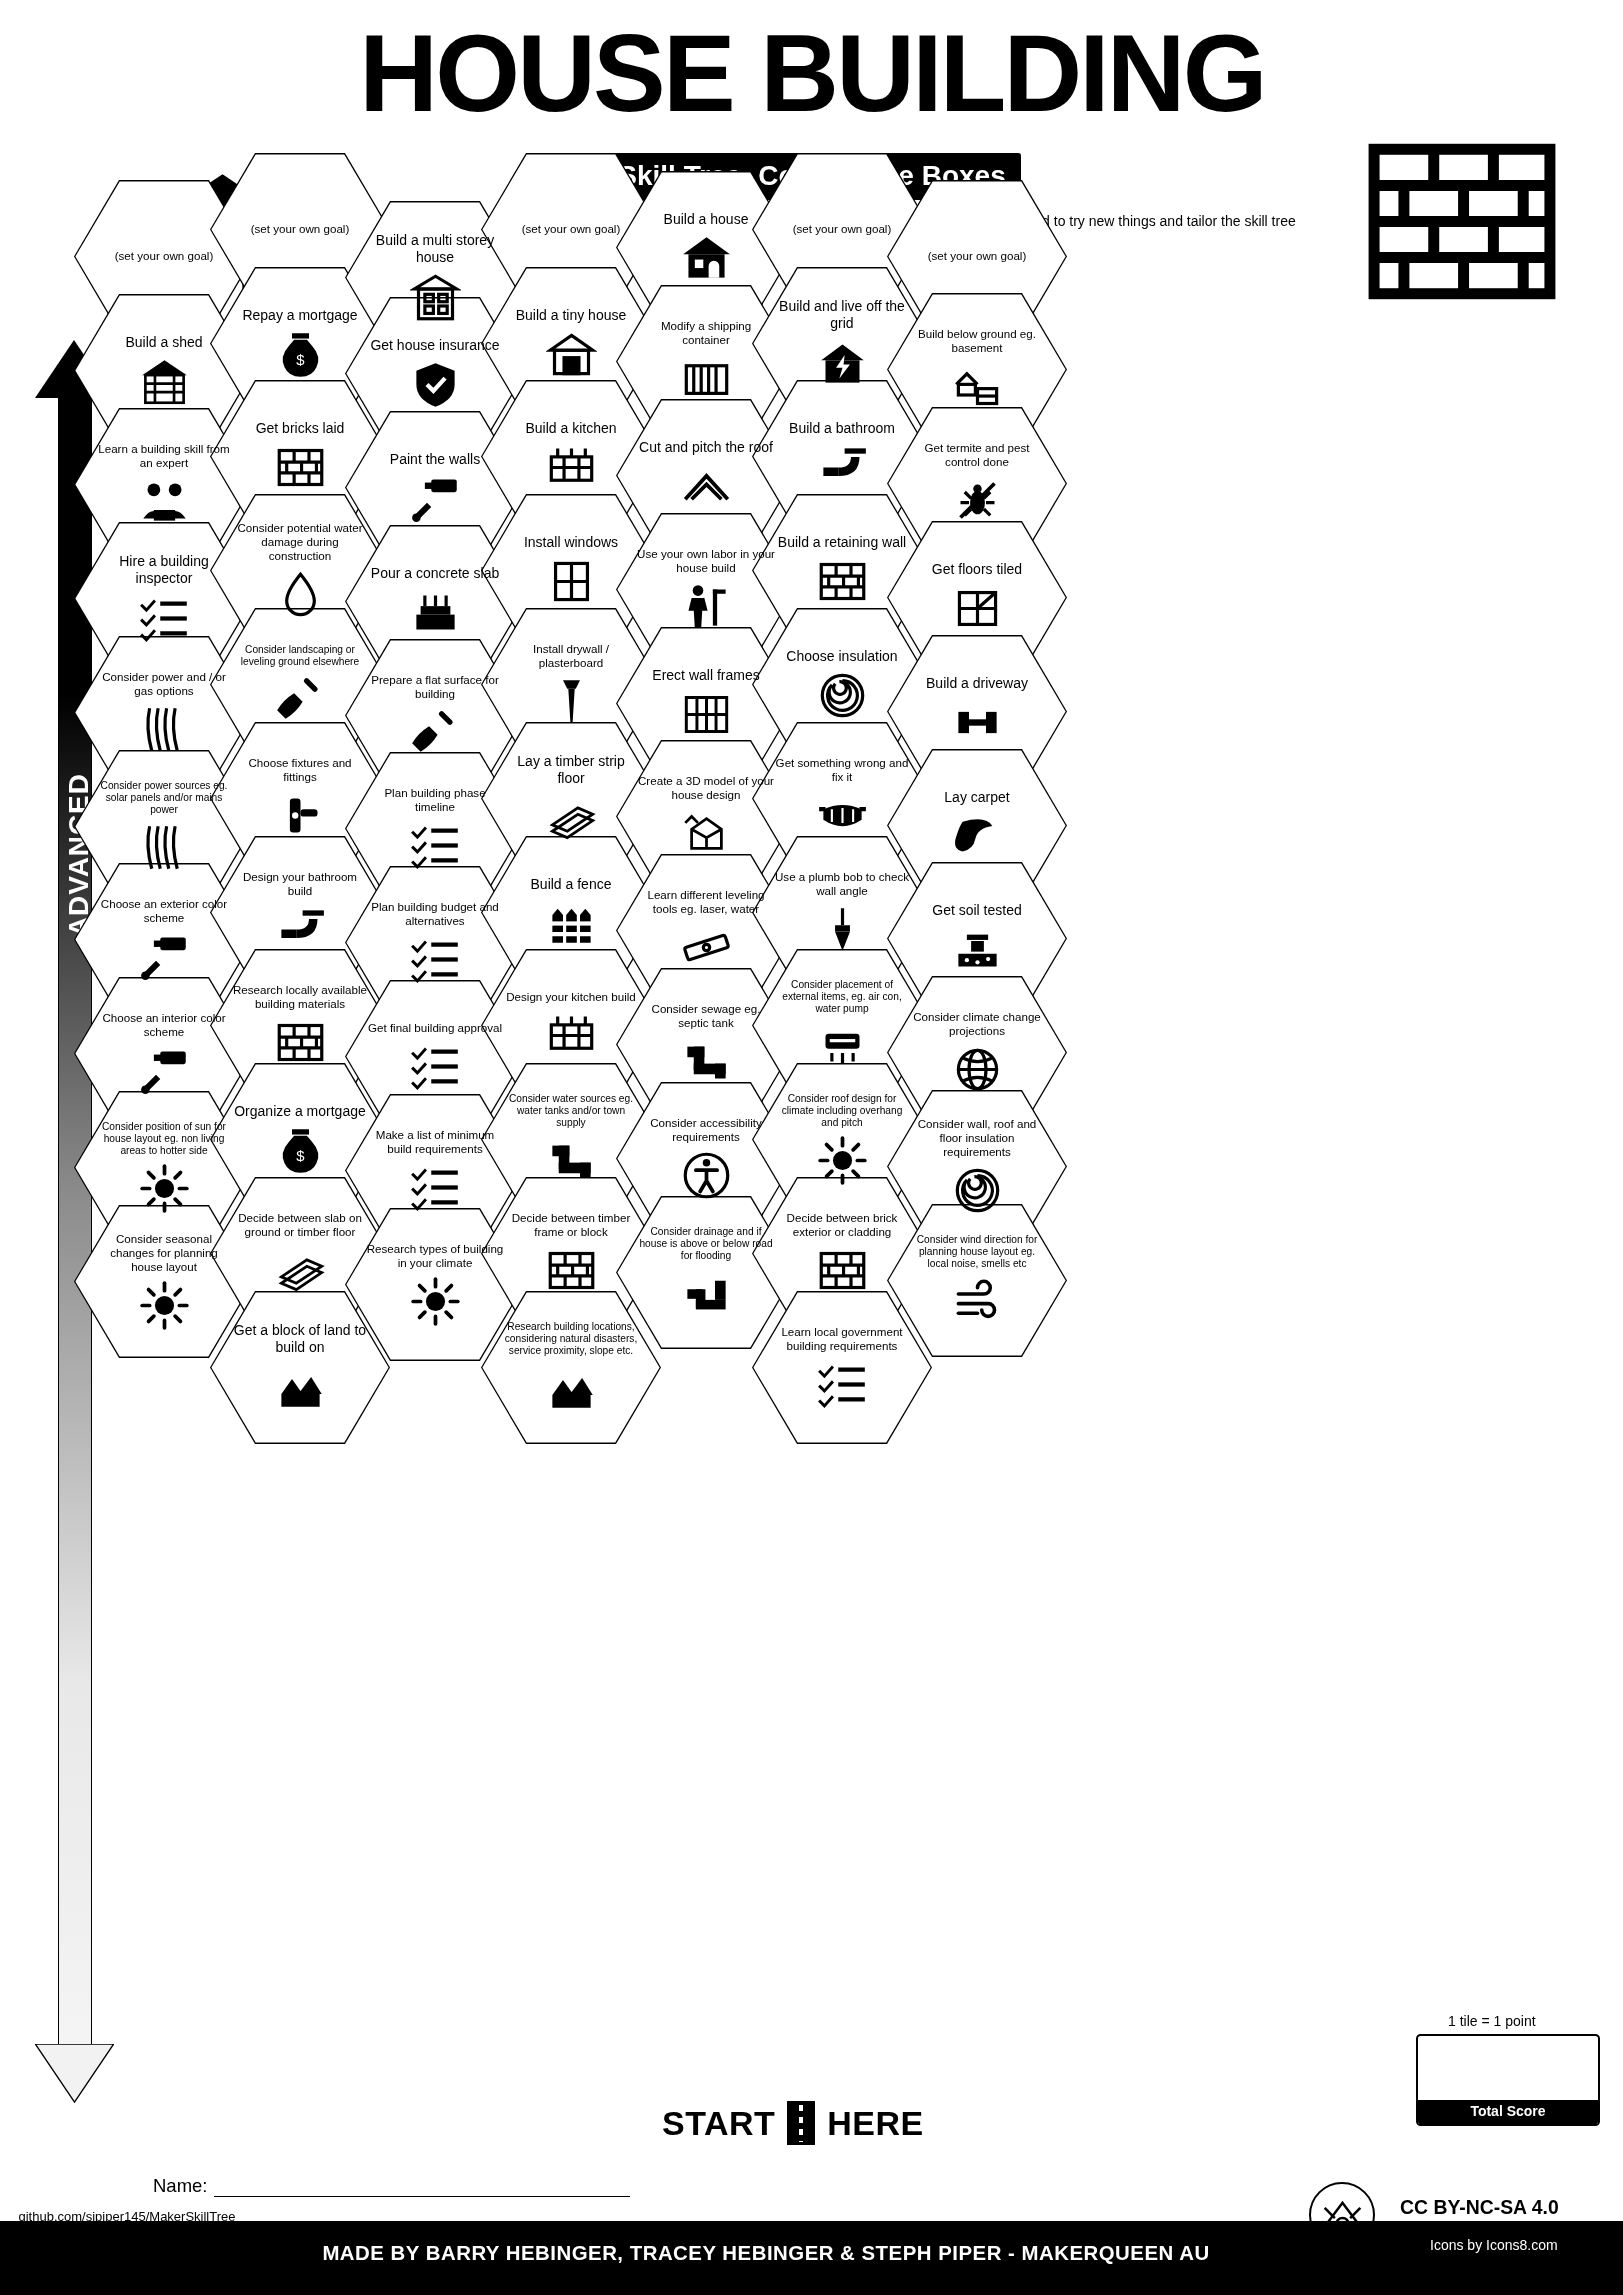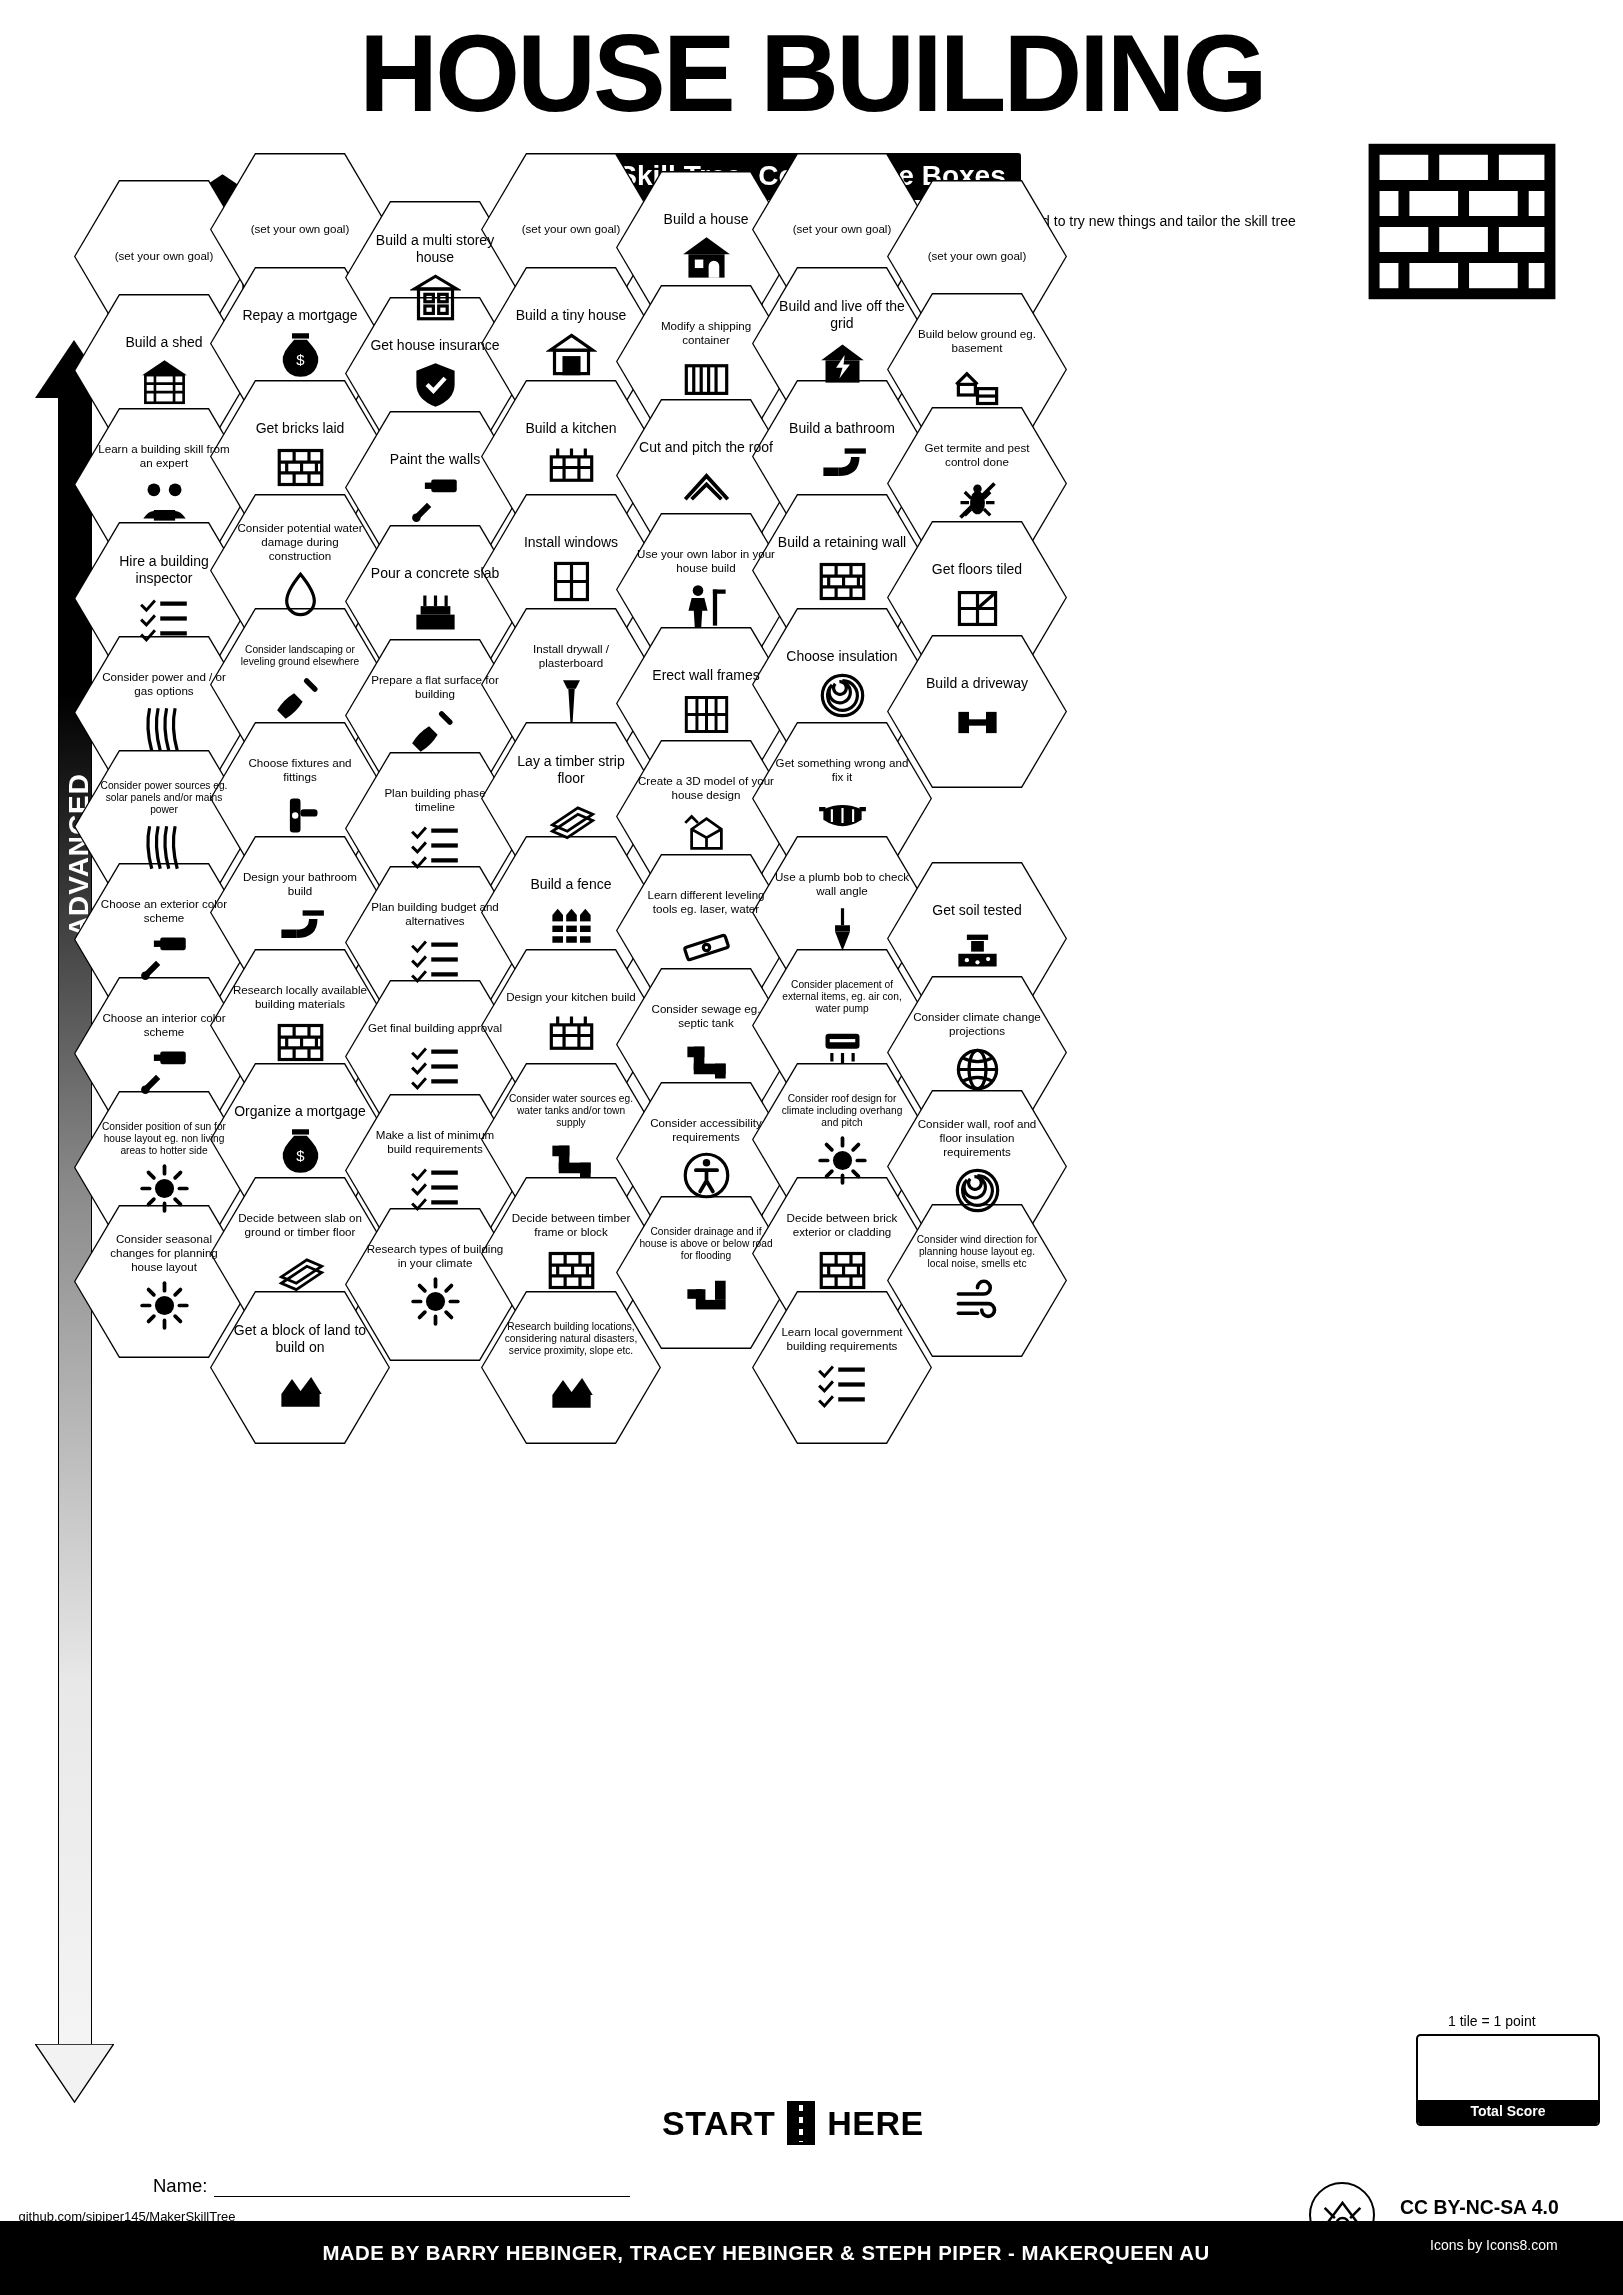--- a/index.html
+++ b/index.html
@@ -1260,20 +1260,31 @@
           <svg viewBox="0 0 48 48" width="51" height="51" aria-hidden="true">
             <g fill="#000">
               <rect x="6" y="14" width="10" height="20"></rect>
               <rect x="32" y="14" width="10" height="20"></rect>
               <rect x="16" y="21" width="16" height="6"></rect>
             </g>
           </svg>
         </div>
       </div>
     </div>
+    <div class="hex" style="--w: 180px; --h: 153px; left: 887px; top: 749px;">
+      <div class="hexbg"></div>
+      <div class="inner">
+        <div class="htext">Lay carpet</div>
+        <div class="hicon">
+          <svg viewBox="0 0 48 48" width="51" height="51" aria-hidden="true">
+            <path d="M10 10 q22-6 28 4 q-14 2 -16 12 q-2 10 -12 12 q-10-2 -6-14 q3-10 6-14z" fill="#000"></path>
+          </svg>
+        </div>
+      </div>
+    </div>
     <div class="hex" style="--w: 180px; --h: 153px; left: 887px; top: 862px;">
       <div class="hexbg"></div>
       <div class="inner">
         <div class="htext">Get soil tested</div>
         <div class="hicon">
           <svg viewBox="0 0 48 48" width="51" height="51" aria-hidden="true">
             <g fill="#000">
               <rect x="6" y="28" width="36" height="12"></rect>
               <circle cx="14" cy="34" r="2" fill="#fff"></circle>
               <circle cx="24" cy="36" r="2" fill="#fff"></circle>

